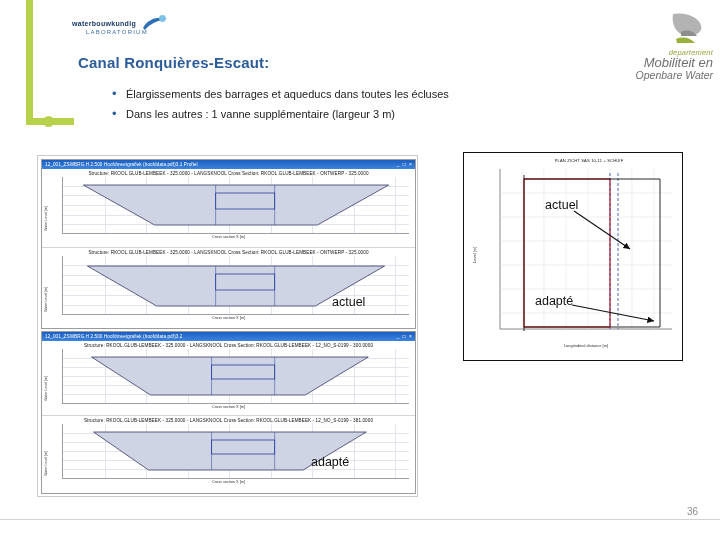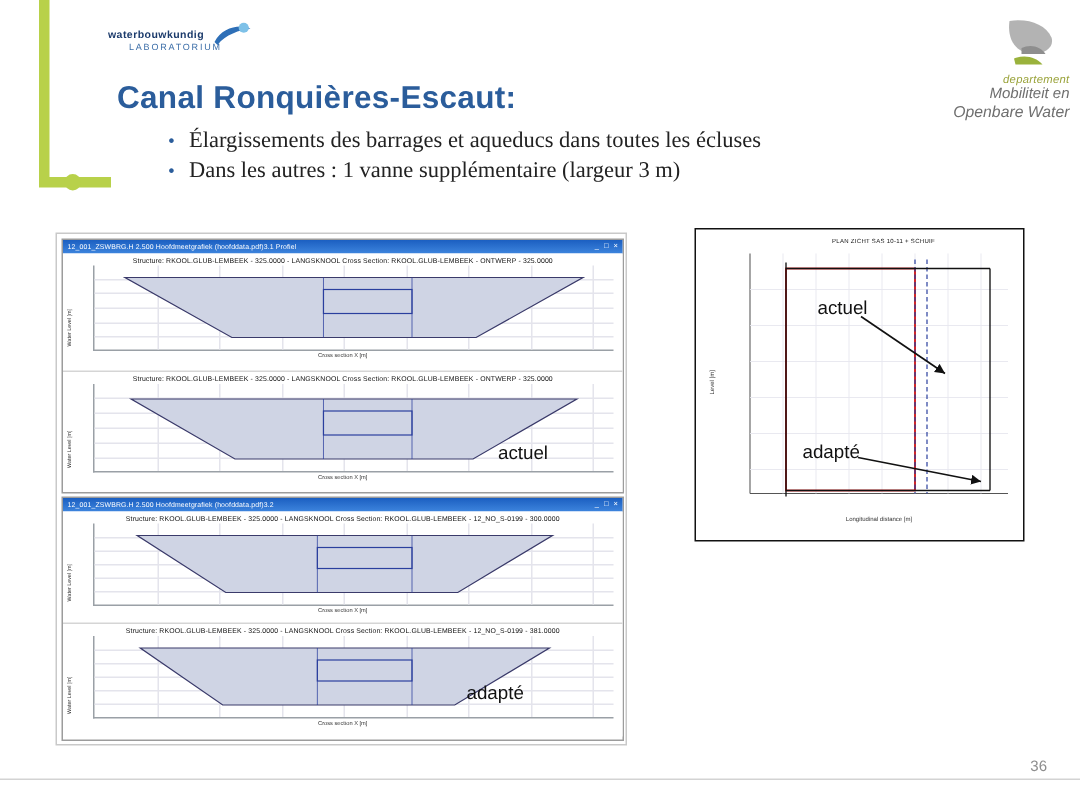--- a/index.html
+++ b/index.html
@@ -90,56 +90,55 @@
     position: relative;
   }
   .dept-logo .dept-l1 {
     font-size: 7.5px;
     font-style: italic;
     color: #9aa33a;
     letter-spacing: .2px;
     margin-top: 2px;
   }
   .dept-logo .dept-l2 {
-    font-size: 10px;
+    font-size: 13px;
     font-style: italic;
     color: #6f6f6f;
     line-height: 12px;
   }
   .dept-logo .dept-l3 {
     font-size: 10.5px;
     font-style: italic;
     color: #6f6f6f;
     line-height: 12px;
   }
   
   .title {
     position: absolute;
     left: 78px;
     top: 54px;
-    font-size: 21px;
+    font-size: 15px;
     font-weight: bold;
     color: #2b5d9b;
     letter-spacing: .2px;
   }
   
   .bullets {
     position: absolute;
     left: 112px;
     top: 85px;
     width: 520px;
   }
   .bullet {
     position: relative;
     padding-left: 14px;
-    font-size: 15px;
+    font-size: 11px;
     color: #222222;
     line-height: 19px;
     margin-bottom: 1px;
-    font-family: Liberation Serif, serif;
   }
   .bullet:before {
     content: "•";
     position: absolute;
     left: 0;
     top: -1px;
     color: #2b5d9b;
     font-size: 13px;
   }
   

